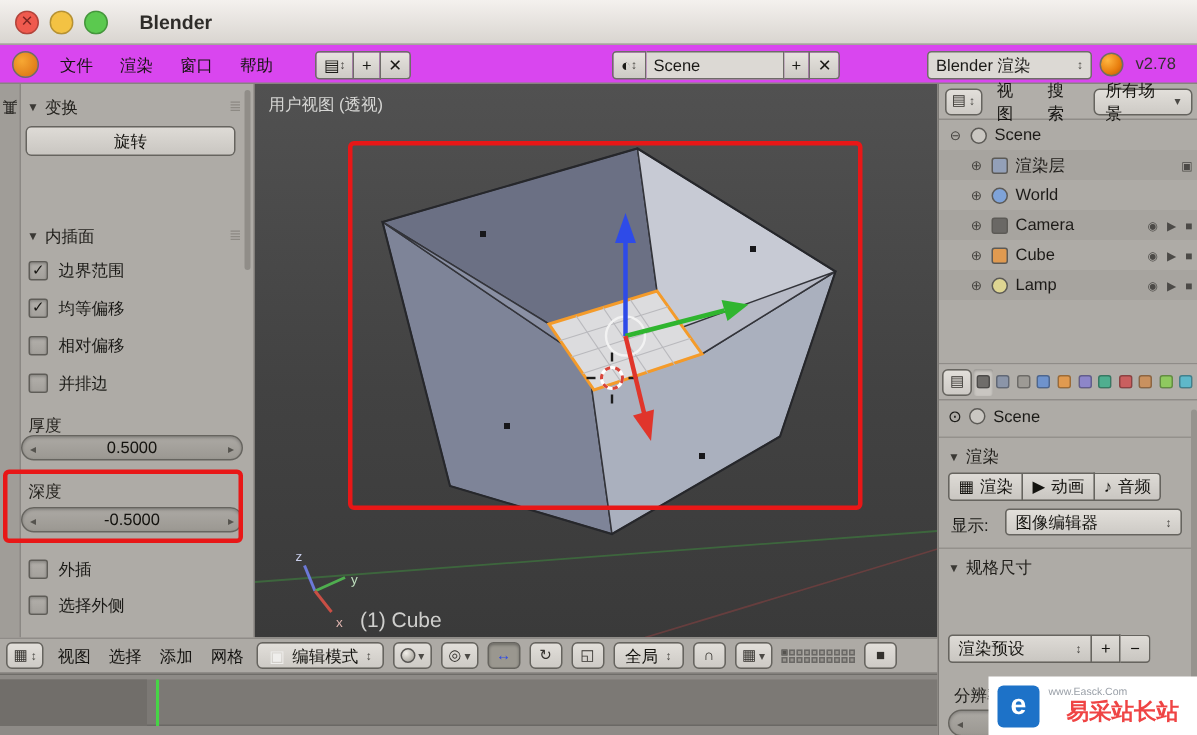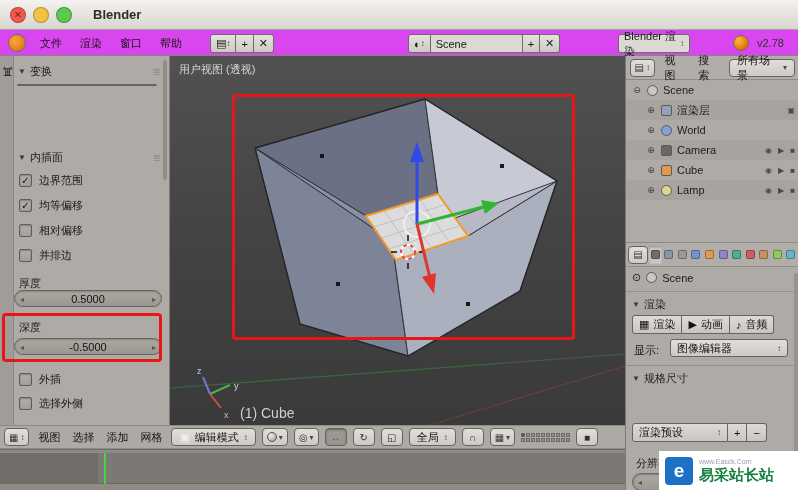--- a/index.html
+++ b/index.html
@@ -91,21 +91,21 @@
   .pbrow>*{border-left-width:0;}
   .pbrow>*:first-child{border-left-width:1px;border-radius:3px 0 0 3px;}
   .pbrow>*:last-child{border-radius:0 3px 3px 0;}
   .pfield{height:18px;background:linear-gradient(#e2dfda,#cdcac5);border:1px solid #66645f;border-radius:3px;display:flex;align-items:center;gap:5px;padding:0 6px;font-size:11px;color:#14130f;}
   .numfield{position:absolute;height:18px;background:linear-gradient(#aca9a4,#9b9892);border:1px solid #66645f;border-radius:9px;box-shadow:inset 0 1px 2px rgba(0,0,0,.22);display:flex;align-items:center;justify-content:center;font-size:11px;color:#14130f;}
   .pscroll{position:absolute;right:1px;top:30px;width:4px;height:180px;background:#96938e;border-radius:2px;}
   
   .wm{left:659px;top:451px;width:139px;height:39px;background:#ffffff;display:flex;align-items:center;gap:6px;padding:3px 6px;}
   .wmlogo{width:28px;height:28px;background:#1d72c8;border-radius:4px;color:#fff;font-weight:bold;font-size:19px;display:flex;align-items:center;justify-content:center;flex:none;}
   .wmurl{font-size:7px;color:#9aa0a8;line-height:8px;}
-  .wmname{font-size:15px;font-weight:bold;color:#15803d;line-height:17px;white-space:nowrap;}
+  .wmname{font-size:15px;font-weight:bold;color:#ef4444;line-height:17px;white-space:nowrap;margin-left:12px;}
 </style>
 </head>
 <body>
 
 <div id="app">
 
   <div class="a titlebar">
     <span class="circ c-close">
         <span>✕</span>
       </span>
@@ -144,21 +144,21 @@
       </span>
       <span class="gbtn">
           <span>+</span>
         </span>
       <span class="gbtn">
           <span>✕</span>
         </span>
     </div>
 
     <div class="grp" style="left:618px">
-      <span class="gfield" style="width:72px;border-radius:3px;justify-content:space-between">
+      <span class="gfield" style="width:110px;border-radius:3px;justify-content:space-between">
         <span>Blender 渲染</span>
         <span class="tiny">↕</span>
       </span>
     </div>
 
     <span class="blogo"></span>
     <span class="ver">v2.78</span>
   </div>
 
   <div class="a toolshelf">
@@ -166,20 +166,21 @@
       <span class="tablabel">工具</span>
     </div>
 
     <div class="phdr" style="top:8px">
       <span class="tri">▼</span>
       <span>变换</span>
       <span class="grip">≣</span>
     </div>
 
     <div class="tbstack" style="top:28px">
+      <div class="tb">旋转</div>
     </div>
 
     <div class="phdr" style="top:94px">
       <span class="tri">▼</span>
       <span>内插面</span>
       <span class="grip">≣</span>
     </div>
 
     <div class="cb" style="top:117px">
       <span class="cbbox">✓</span>

